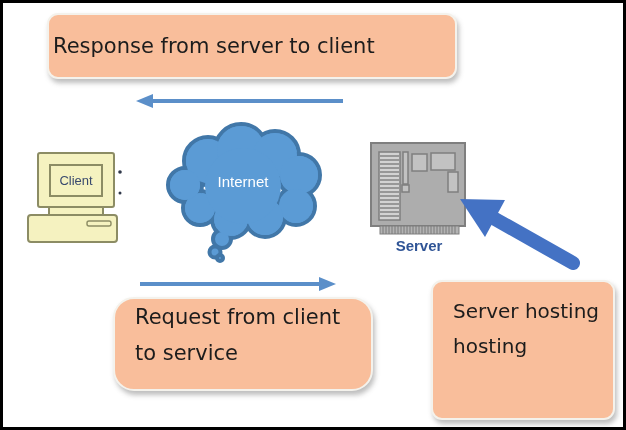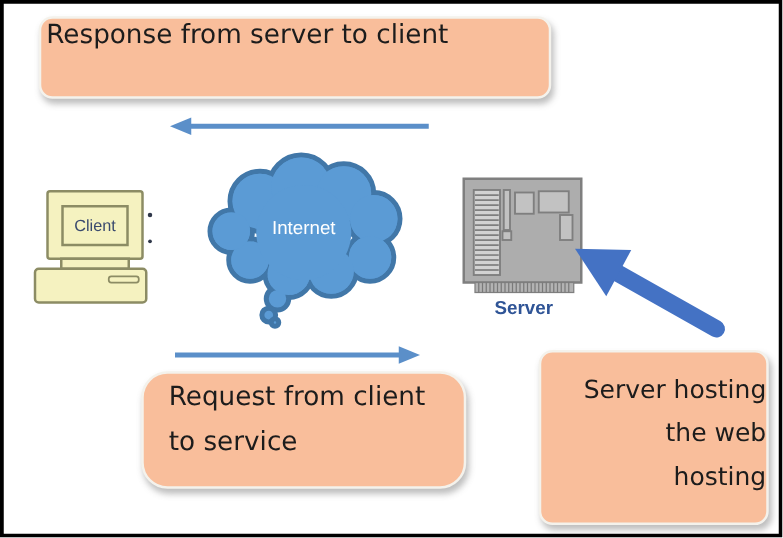--- a/index.html
+++ b/index.html
@@ -18,31 +18,31 @@
     background:var(--callout-fill);
     border:2px solid var(--callout-border);
     border-radius:11px;
     box-shadow:2px 4px 5px rgba(110,110,110,0.45);
     color:var(--text-color);
     font-family:"DejaVu Sans", sans-serif;
     box-sizing:border-box;
   }
   .callout .line{display:block;}
   #callout-response{
-    left:28px;top:10px;width:410px;height:66px;
-    display:flex;align-items:flex-start;
+    left:44px;top:10px;width:410px;height:66px;
+    display:flex;align-items:center;
     padding-left:4px;font-size:21px;
   }
   #callout-request{
     left:110px;top:294px;width:260px;height:94px;
     padding:0 0 0 20px;font-size:21px;line-height:36px;border-radius:21px;
   }
   #callout-hosting{
     left:428px;top:277px;width:184px;height:140px;
-    padding:12px 0 0 20px;font-size:20px;line-height:35px;text-align:right;
+    padding:12px 0 0 20px;font-size:20px;line-height:35px;
   }
   .thin-arrow{stroke:var(--arrow-thin);stroke-width:4;}
   .thin-head{fill:var(--arrow-thin);}
   .thick-shaft{stroke:var(--arrow-thick);stroke-width:14;stroke-linecap:round;}
   .thick-head{fill:var(--arrow-thick);}
   .cloud-stroke circle{fill:var(--cloud-fill);stroke:var(--cloud-stroke);stroke-width:4;}
   .cloud-fill circle{fill:var(--cloud-fill);stroke:none;}
   .cloud-label{fill:#ffffff;font-size:15px;font-family:"Liberation Sans",sans-serif;}
   .client-part{fill:var(--client-fill);stroke:var(--client-stroke);stroke-width:2;}
   .client-slot{fill:var(--client-fill);stroke:var(--client-stroke);stroke-width:1.4;}
@@ -66,21 +66,20 @@
     <span class="line">Response from server to client</span>
   </div>
 
   <div class="callout" id="callout-request">
     <span class="line">Request from client</span>
     <span class="line">to service</span>
   </div>
 
   <div class="callout" id="callout-hosting">
     <span class="line">Server hosting</span>
-    <span class="line">the web</span>
     <span class="line">hosting</span>
   </div>
 
   <svg id="scene" viewBox="0 0 620 424">
 
     <g>
       <line class="thin-arrow" x1="340" y1="98" x2="148" y2="98"></line>
       <polygon class="thin-head" points="133,98 150,91 150,105"></polygon>
     </g>
 

